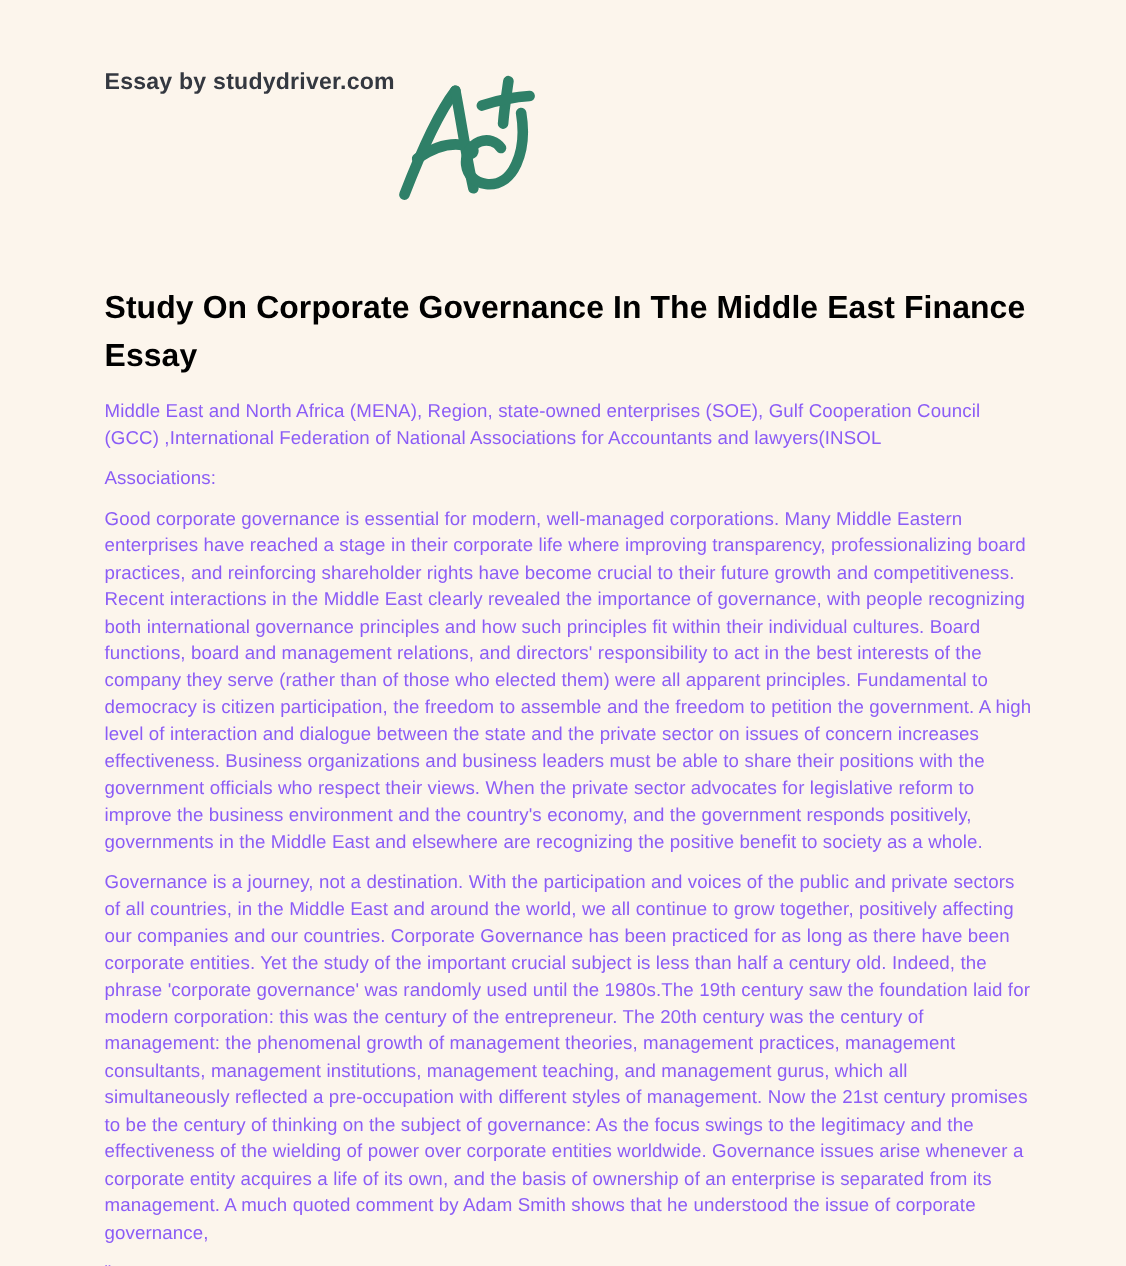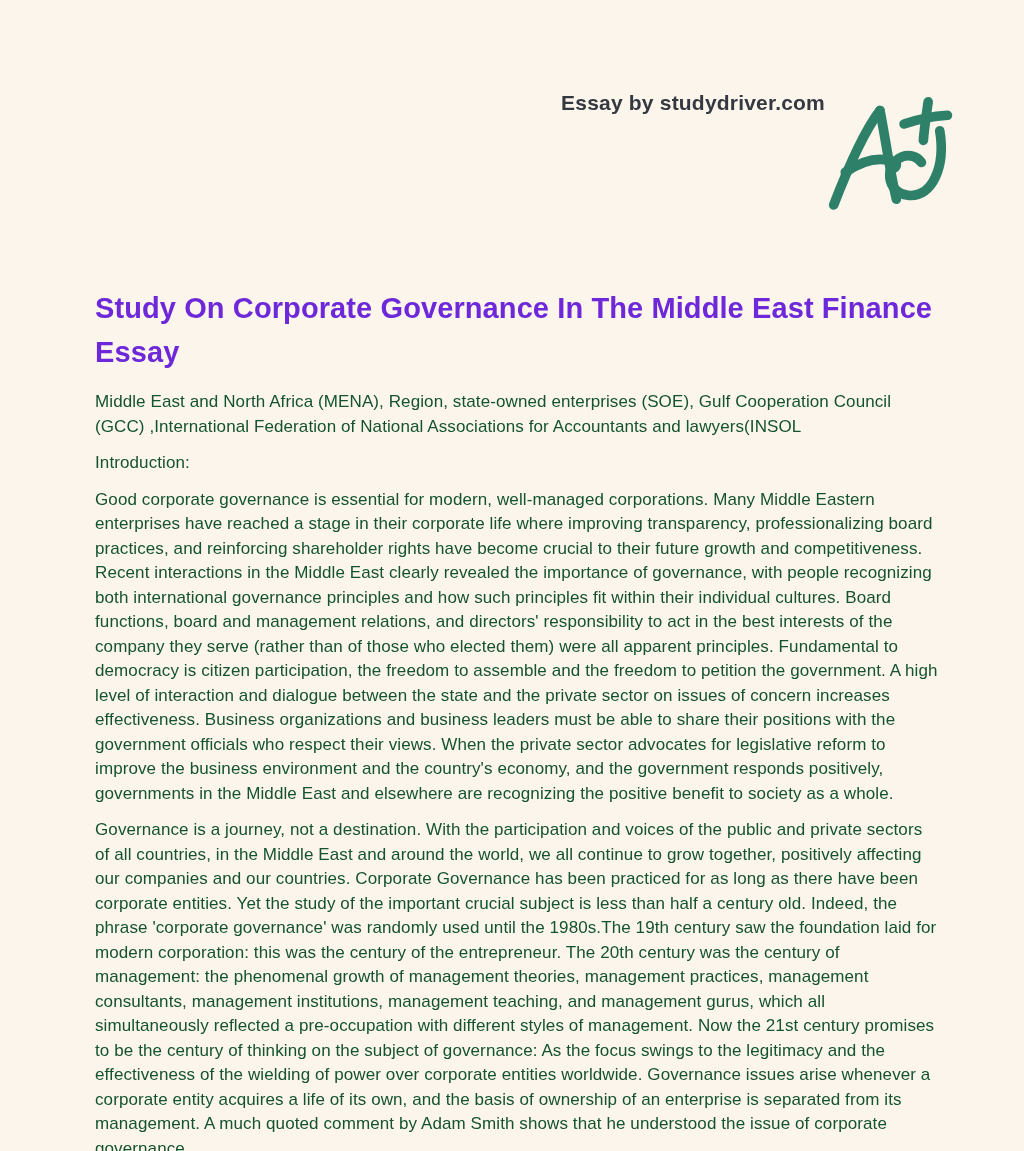--- a/index.html
+++ b/index.html
@@ -12,23 +12,22 @@
     position: relative;
     width: 1024px;
     height: 1151px;
     background: #fcf5ec;
     box-sizing: border-box;
     padding: 60px 64px 0 95px;
     overflow: hidden;
   }
   .page-header {
     display: flex;
-    justify-content: flex-end;
+    justify-content: flex-start;
     align-items: flex-start;
-    margin-top: 28px;
   }
   .header-left {
     max-width: 660px;
   }
   .header-title {
     margin: 0;
     font-size: 21px;
     line-height: 30px;
     font-weight: 700;
     color: #343840;
@@ -52,29 +51,29 @@
     margin-top: 8px;
     width: 135px;
     height: 135px;
   }
   .essay-title {
     margin: 55px 0 16px;
     max-width: 845px;
     font-size: 29px;
     line-height: 44px;
     font-weight: 600;
-    color: #6d28d9;
+    color: #000000;
     letter-spacing: 0.1px;
   }
   .body-text {
     margin: 12px 0 0;
     max-width: 845px;
     font-size: 17px;
     line-height: 24.5px;
-    color: #14532d;
+    color: #8b5cf6;
     letter-spacing: 0.1px;
   }
   .body-text.first-after-title {
     margin-top: 13px;
   }
 </style>
 </head>
 <body>
 
 <div class="page">
@@ -102,21 +101,21 @@
         </g>
       </svg>
     </div>
   </header>
 
   <main>
     <h1 class="essay-title">Study On Corporate Governance In The Middle East Finance Essay</h1>
 
     <p class="body-text first-after-title">Middle East and North Africa (MENA), Region, state-owned enterprises (SOE), Gulf Cooperation Council (GCC) ,International Federation of National Associations for Accountants and lawyers(INSOL</p>
 
-    <p class="body-text">Introduction:</p>
+    <p class="body-text">Associations:</p>
 
     <p class="body-text">Good corporate governance is essential for modern, well-managed corporations. Many Middle Eastern enterprises have reached a stage in their corporate life where improving transparency, professionalizing board practices, and reinforcing shareholder rights have become crucial to their future growth and competitiveness. Recent interactions in the Middle East clearly revealed the importance of governance, with people recognizing both international governance principles and how such principles fit within their individual cultures. Board functions, board and management relations, and directors' responsibility to act in the best interests of the company they serve (rather than of those who elected them) were all apparent principles. Fundamental to democracy is citizen participation, the freedom to assemble and the freedom to petition the government. A high level of interaction and dialogue between the state and the private sector on issues of concern increases effectiveness. Business organizations and business leaders must be able to share their positions with the government officials who respect their views. When the private sector advocates for legislative reform to improve the business environment and the country's economy, and the government responds positively, governments in the Middle East and elsewhere are recognizing the positive benefit to society as a whole.</p>
 
     <p class="body-text">Governance is a journey, not a destination. With the participation and voices of the public and private sectors of all countries, in the Middle East and around the world, we all continue to grow together, positively affecting our companies and our countries. Corporate Governance has been practiced for as long as there have been corporate entities. Yet the study of the important crucial subject is less than half a century old. Indeed, the phrase 'corporate governance' was randomly used until the 1980s.The 19th century saw the foundation laid for modern corporation: this was the century of the entrepreneur. The 20th century was the century of management: the phenomenal growth of management theories, management practices, management consultants, management institutions, management teaching, and management gurus, which all simultaneously reflected a pre-occupation with different styles of management. Now the 21st century promises to be the century of thinking on the subject of governance: As the focus swings to the legitimacy and the effectiveness of the wielding of power over corporate entities worldwide. Governance issues arise whenever a corporate entity acquires a life of its own, and the basis of ownership of an enterprise is separated from its management. A much quoted comment by Adam Smith shows that he understood the issue of corporate governance,</p>
 
     <p class="body-text">"</p>
   </main>
 
 </div>
 

